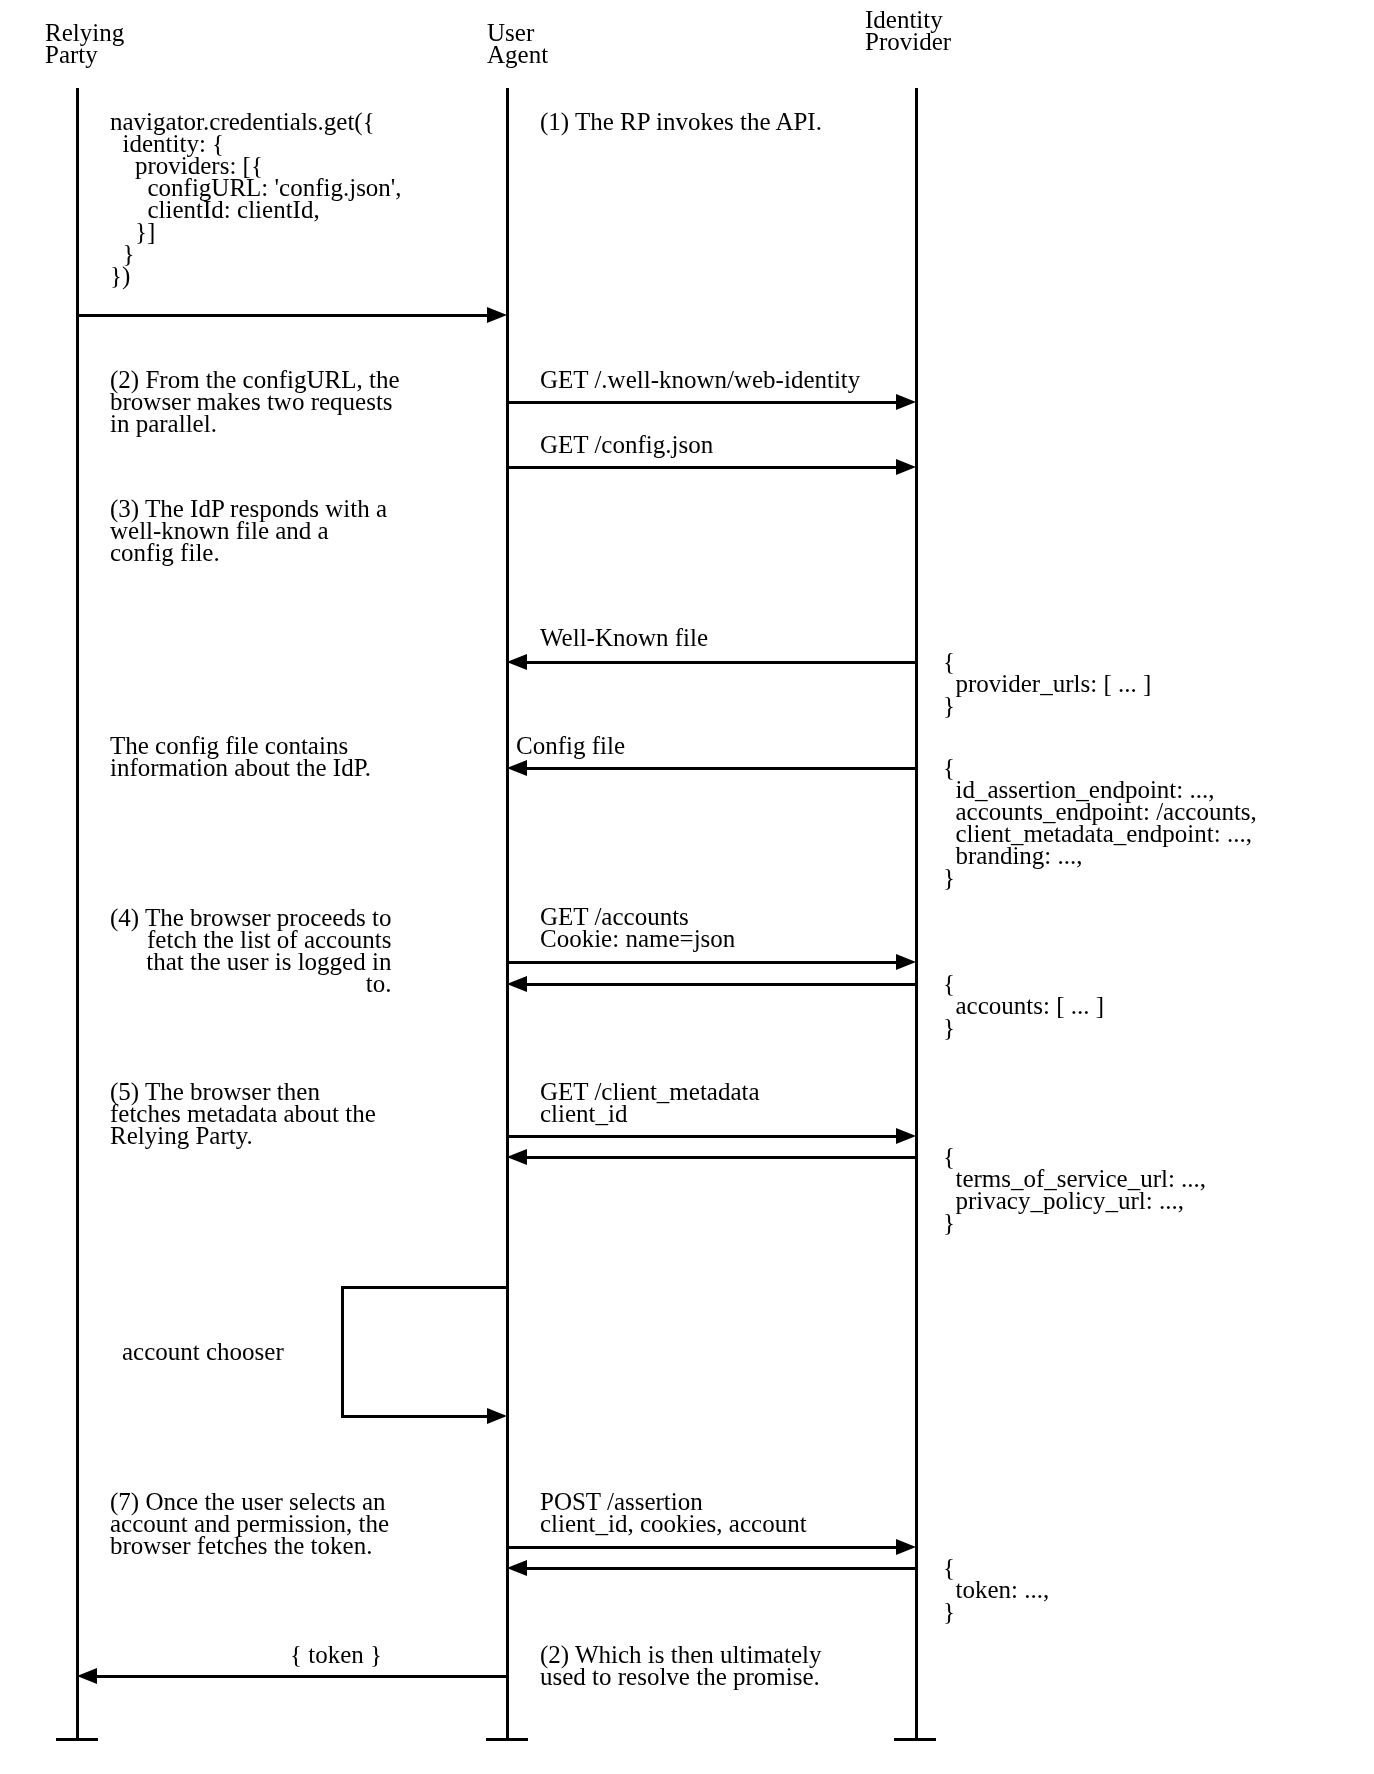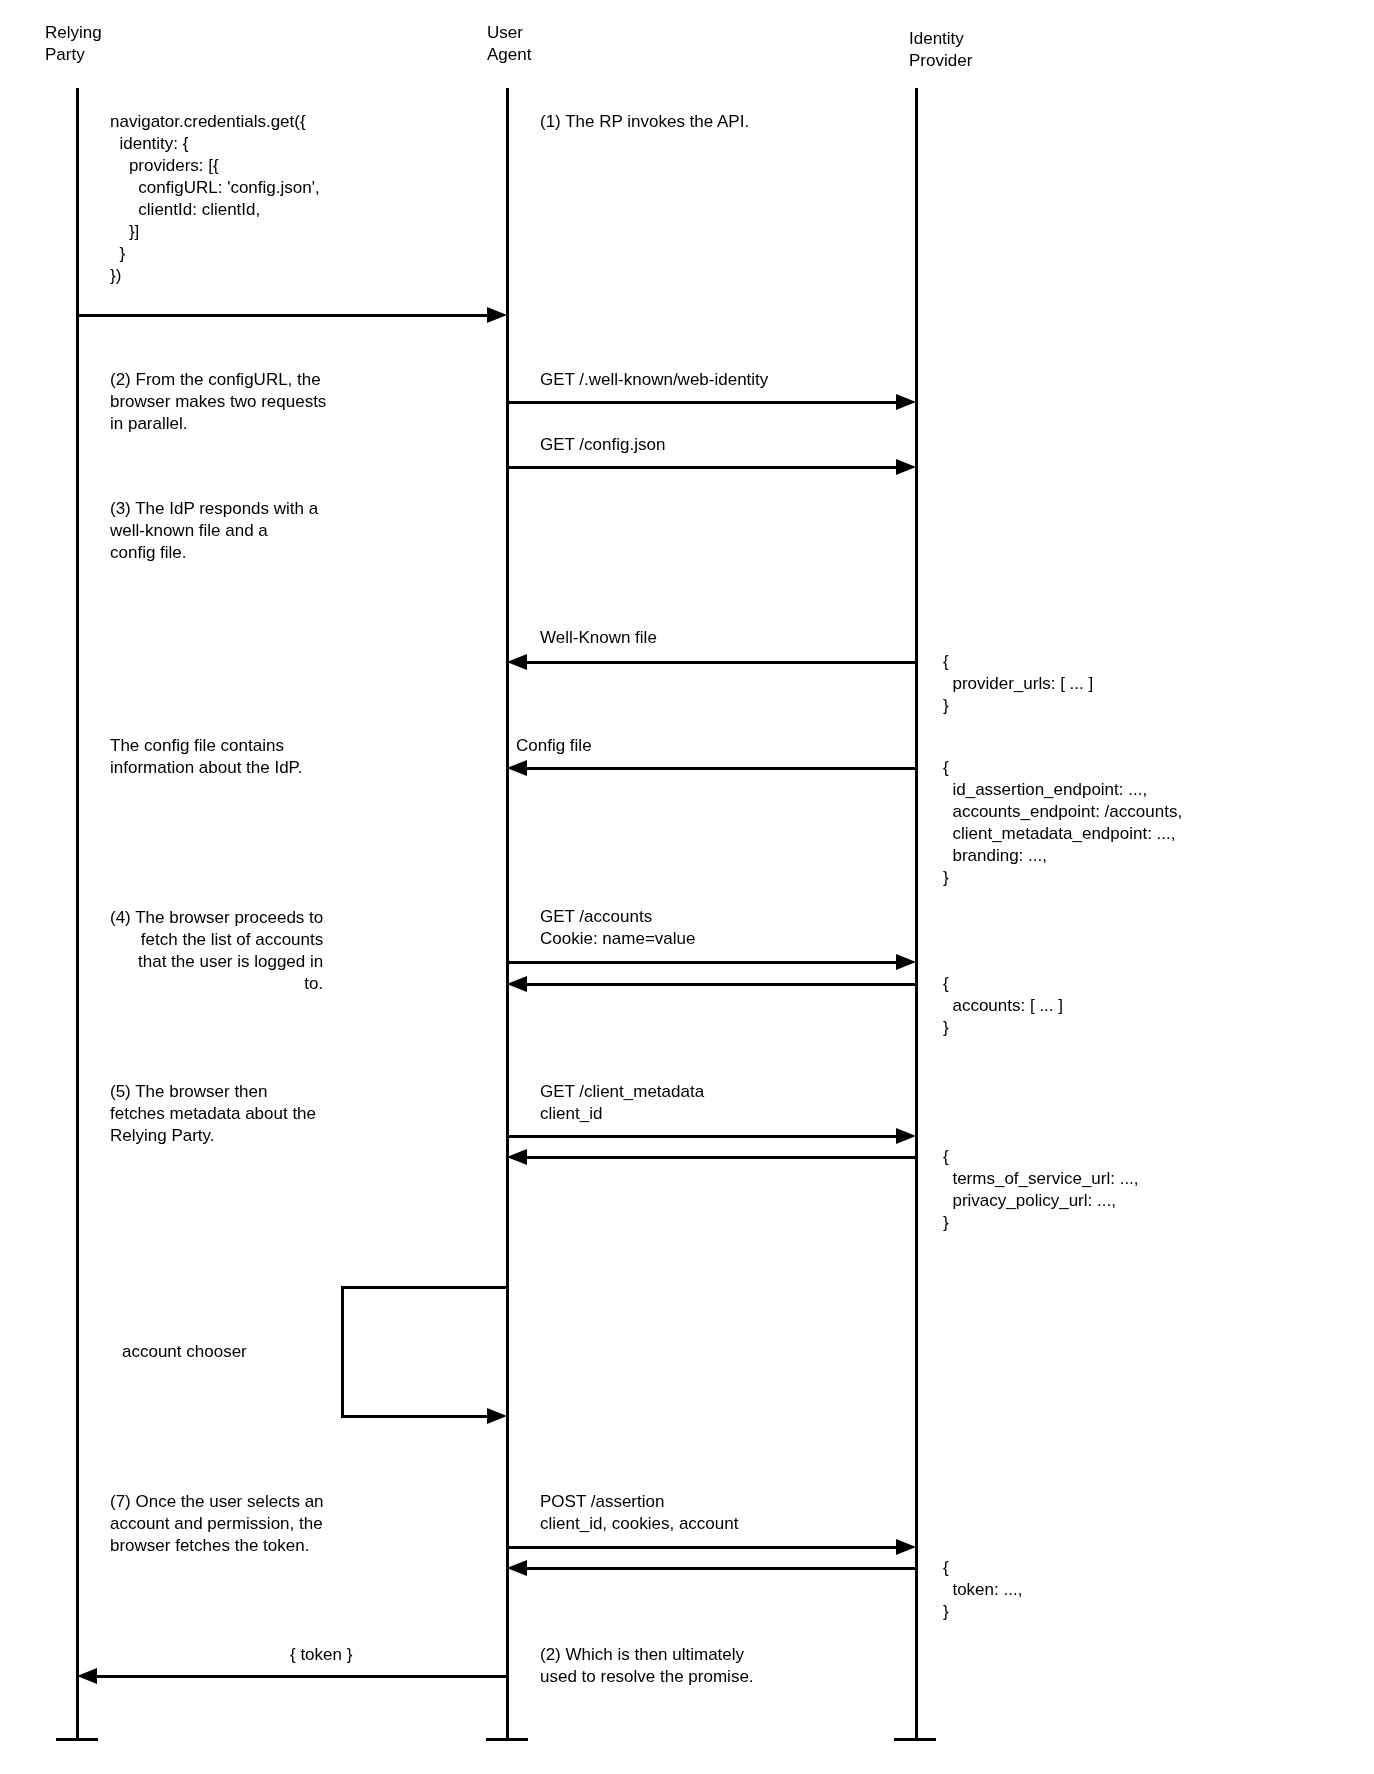--- a/index.html
+++ b/index.html
@@ -6,22 +6,22 @@
   #canvas {
     position: relative;
     width: 1374px;
     height: 1774px;
     background: #ffffff;
     overflow: hidden;
   }
   .t {
     position: absolute;
     white-space: pre;
-    font-family: Liberation Sans, sans-serif;
-    font-size: 17px;
+    font-family: Liberation Serif, serif;
+    font-size: 25px;
     line-height: 22px;
     color: #000000;
   }
   .lifeline {
     position: absolute;
     width: 3px;
     top: 88px;
     height: 1650px;
     background: #000000;
   }
@@ -59,21 +59,21 @@
 </style>
 </head>
 <body>
 
 <div id="canvas">
 
   <div class="t" style="left:45px;  top:22px;">Relying
 Party</div>
   <div class="t" style="left:487px; top:22px;">User
 Agent</div>
-  <div class="t" style="left:865px; top:28px;margin-left:44px;">Identity
+  <div class="t" style="left:865px; top:9px;">Identity
 Provider</div>
 
   <div class="lifeline" style="left:76px;"></div>
   <div class="lifeline" style="left:506px;"></div>
   <div class="lifeline" style="left:915px;"></div>
 
   <div class="foot" style="left:56px;"></div>
   <div class="foot" style="left:486px;"></div>
   <div class="foot" style="left:894px;"></div>
 
@@ -105,21 +105,21 @@
 account and permission, the
 browser fetches the token.</div>
   <div class="t" style="left:290px; top:1644px;">{ token }</div>
 
   <div class="t" style="left:540px; top:111px;">(1) The RP invokes the API.</div>
   <div class="t" style="left:540px; top:369px;">GET /.well-known/web-identity</div>
   <div class="t" style="left:540px; top:434px;">GET /config.json</div>
   <div class="t" style="left:540px; top:627px;">Well-Known file</div>
   <div class="t" style="left:516px; top:735px;">Config file</div>
   <div class="t" style="left:540px; top:906px;">GET /accounts
-Cookie: name=value</div>
+Cookie: name=json</div>
   <div class="t" style="left:540px; top:1081px;">GET /client_metadata
 client_id</div>
   <div class="t" style="left:540px; top:1491px;">POST /assertion
 client_id, cookies, account</div>
   <div class="t" style="left:540px; top:1644px;">(2) Which is then ultimately
 used to resolve the promise.</div>
 
   <div class="t" style="left:943px; top:651px;">{
   provider_urls: [ ... ]
 }</div>

